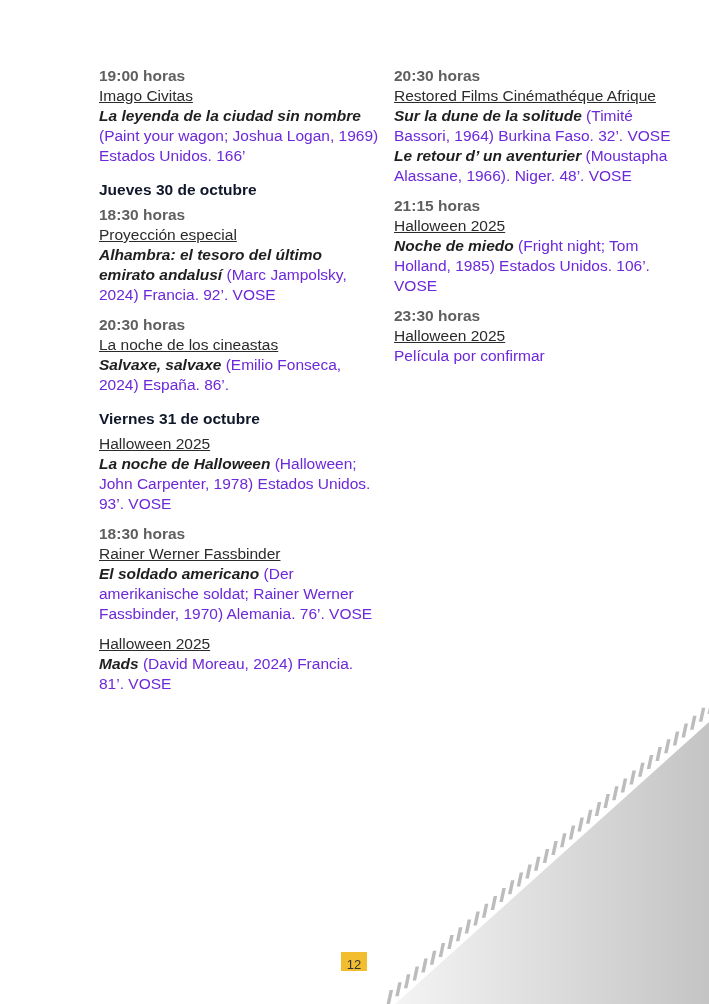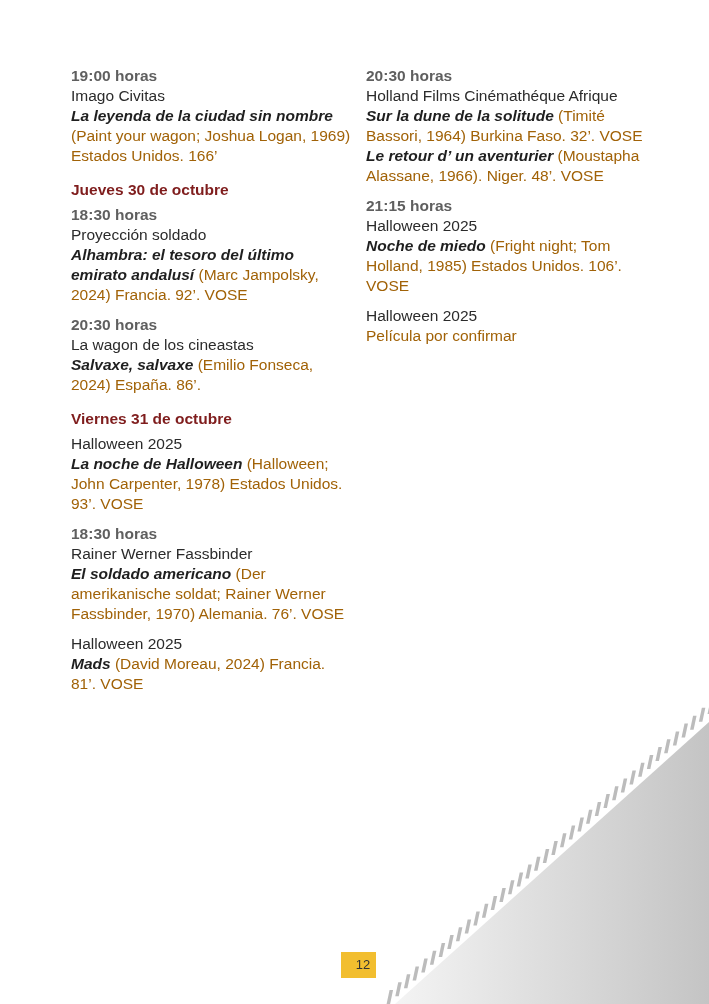--- a/index.html
+++ b/index.html
@@ -2,35 +2,35 @@
 <html><head>
 <meta charset="utf-8">
 <style>
   html, body { margin:0; padding:0; }
   body {
     width:709px; height:1004px; position:relative; overflow:hidden;
     background:#ffffff;
     font-family:"Liberation Sans", "DejaVu Sans", sans-serif;
     color:#3a3a3a;
   }
-  .col { position:absolute; top:66px; }
+  .col { position:absolute; top:66px;margin-left:28px; }
   .col-left { left:71px; width:280px; }
   .col-right { left:366px; width:290px; }
   .day {
-    color:#7f1d1d; font-weight:bold; font-size:15.5px; line-height:20px;
+    color:#0f172a; font-weight:bold; font-size:15.5px; line-height:20px;
     margin:14px 0 5px 0;
   }
   .event { margin-bottom:10px; font-size:15.5px; line-height:20px; }
   .time { color:#5f5f5f; font-weight:bold; display:block; }
-  .series { color:#2b2b2b; display:block; }
-  .desc { color:#a16207; }
+  .series { color:#2b2b2b; display:block;text-decoration:underline; }
+  .desc { color:#6d28d9; }
   .title { color:#1f1f1f; font-weight:bold; font-style:italic;text-align:center; }
   .page-num {
-    position:absolute; left:341px; top:952px; width:26px; height:26px;
-    background:#f2be2f; color:#333; font-size:13px; line-height:26px; text-align:center;padding-left:9px;
+    position:absolute; left:341px; top:952px; width:26px; height:19px;
+    background:#f2be2f; color:#333; font-size:13px; line-height:26px; text-align:center;
   }
   .film {
     position:absolute; left:0; top:0; width:709px; height:1004px; pointer-events:none;
   }
 </style>
 </head>
 <body>
 
 <svg class="film" viewBox="0 0 709 1004">
   <defs>
@@ -85,26 +85,26 @@
 <div class="col col-left">
   <div class="event">
     <span class="time">19:00 horas</span>
     <span class="series">Imago Civitas</span>
     <span class="title">La leyenda de la ciudad sin nombre</span><span class="desc"> (Paint your wagon; Joshua Logan, 1969) Estados Unidos. 166’</span>
   </div>
 
   <div class="day">Jueves 30 de octubre</div>
   <div class="event">
     <span class="time">18:30 horas</span>
-    <span class="series">Proyección soldado</span>
+    <span class="series">Proyección especial</span>
     <span class="title">Alhambra: el tesoro del último emirato andalusí</span><span class="desc"> (Marc Jampolsky, 2024) Francia. 92’. VOSE</span>
   </div>
   <div class="event">
     <span class="time">20:30 horas</span>
-    <span class="series">La wagon de los cineastas</span>
+    <span class="series">La noche de los cineastas</span>
     <span class="title">Salvaxe, salvaxe</span><span class="desc"> (Emilio Fonseca, 2024) España. 86’.</span>
   </div>
 
   <div class="day">Viernes 31 de octubre</div>
   <div class="event">
     <span class="series">Halloween 2025</span>
     <span class="title">La noche de Halloween</span><span class="desc"> (Halloween; John Carpenter, 1978) Estados Unidos. 93’. VOSE</span>
   </div>
   <div class="event">
     <span class="time">18:30 horas</span>
@@ -113,28 +113,29 @@
   </div>
   <div class="event">
     <span class="series">Halloween 2025</span>
     <span class="title">Mads</span><span class="desc"> (David Moreau, 2024) Francia. 81’. VOSE</span>
   </div>
 </div>
 
 <div class="col col-right">
   <div class="event">
     <span class="time">20:30 horas</span>
-    <span class="series">Holland Films Cinémathéque Afrique</span>
+    <span class="series">Restored Films Cinémathéque Afrique</span>
     <span class="title">Sur la dune de la solitude</span><span class="desc"> (Timité Bassori, 1964) Burkina Faso. 32’. VOSE</span><br>
     <span class="title">Le retour d’ un aventurier</span><span class="desc"> (Moustapha Alassane, 1966). Niger. 48’. VOSE</span>
   </div>
   <div class="event">
     <span class="time">21:15 horas</span>
     <span class="series">Halloween 2025</span>
     <span class="title">Noche de miedo</span><span class="desc"> (Fright night; Tom Holland, 1985) Estados Unidos. 106’. VOSE</span>
   </div>
   <div class="event">
+    <span class="time">23:30 horas</span>
     <span class="series">Halloween 2025</span>
     <span class="desc">Película por confirmar</span>
   </div>
 </div>
 
 <div class="page-num">12</div>
 
 </body></html>

